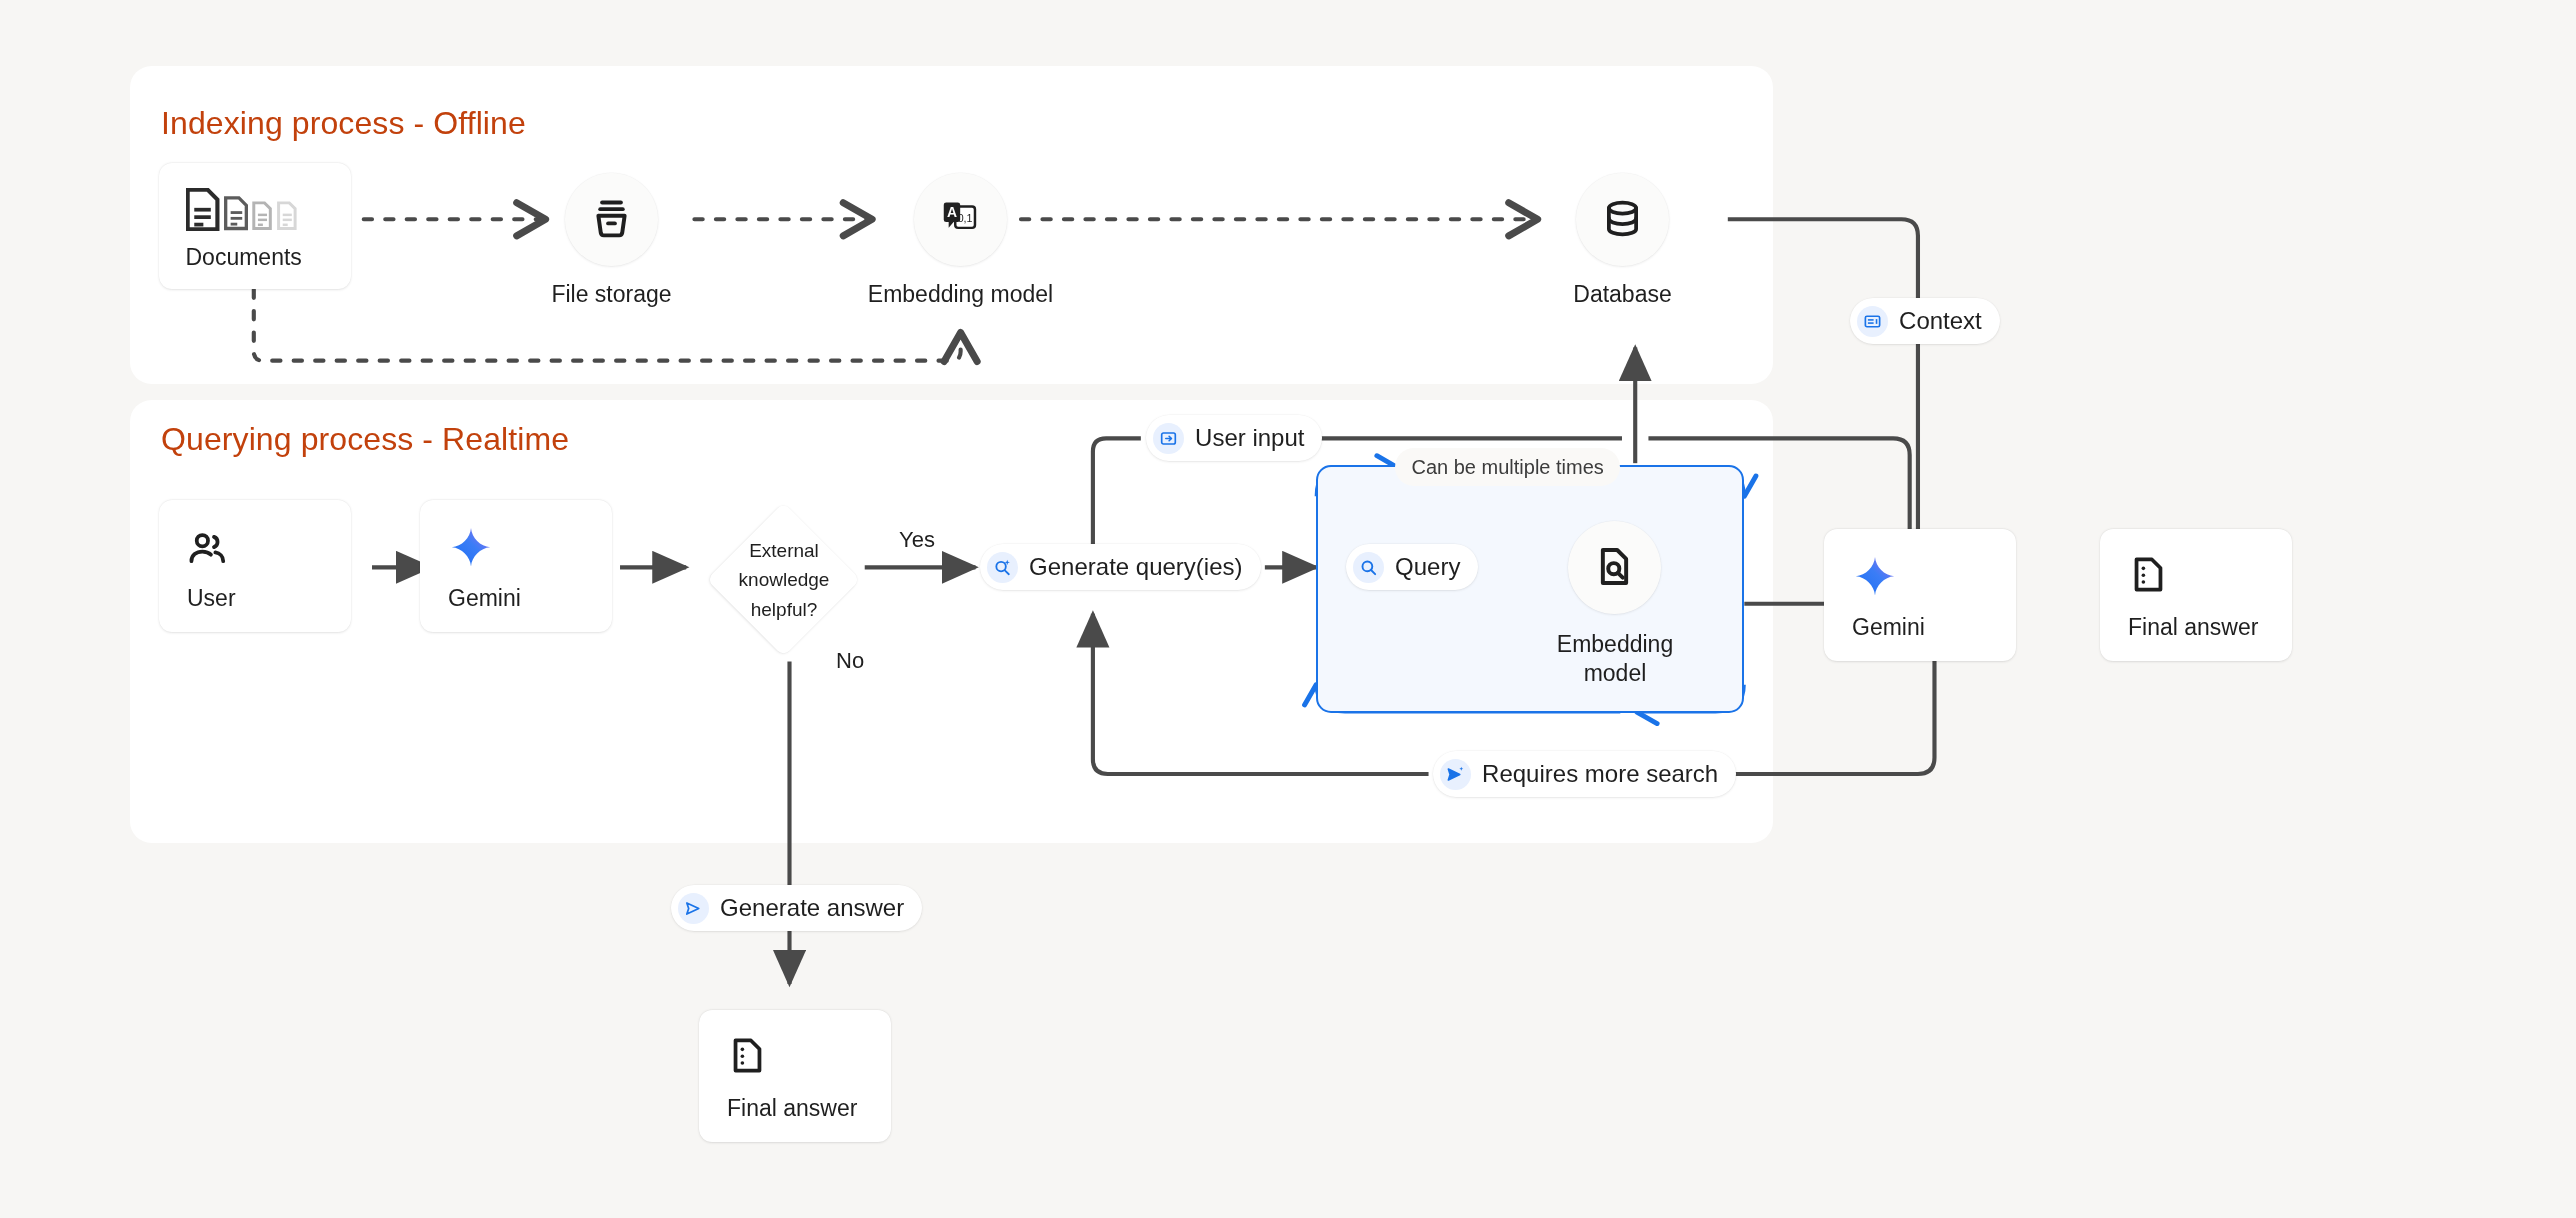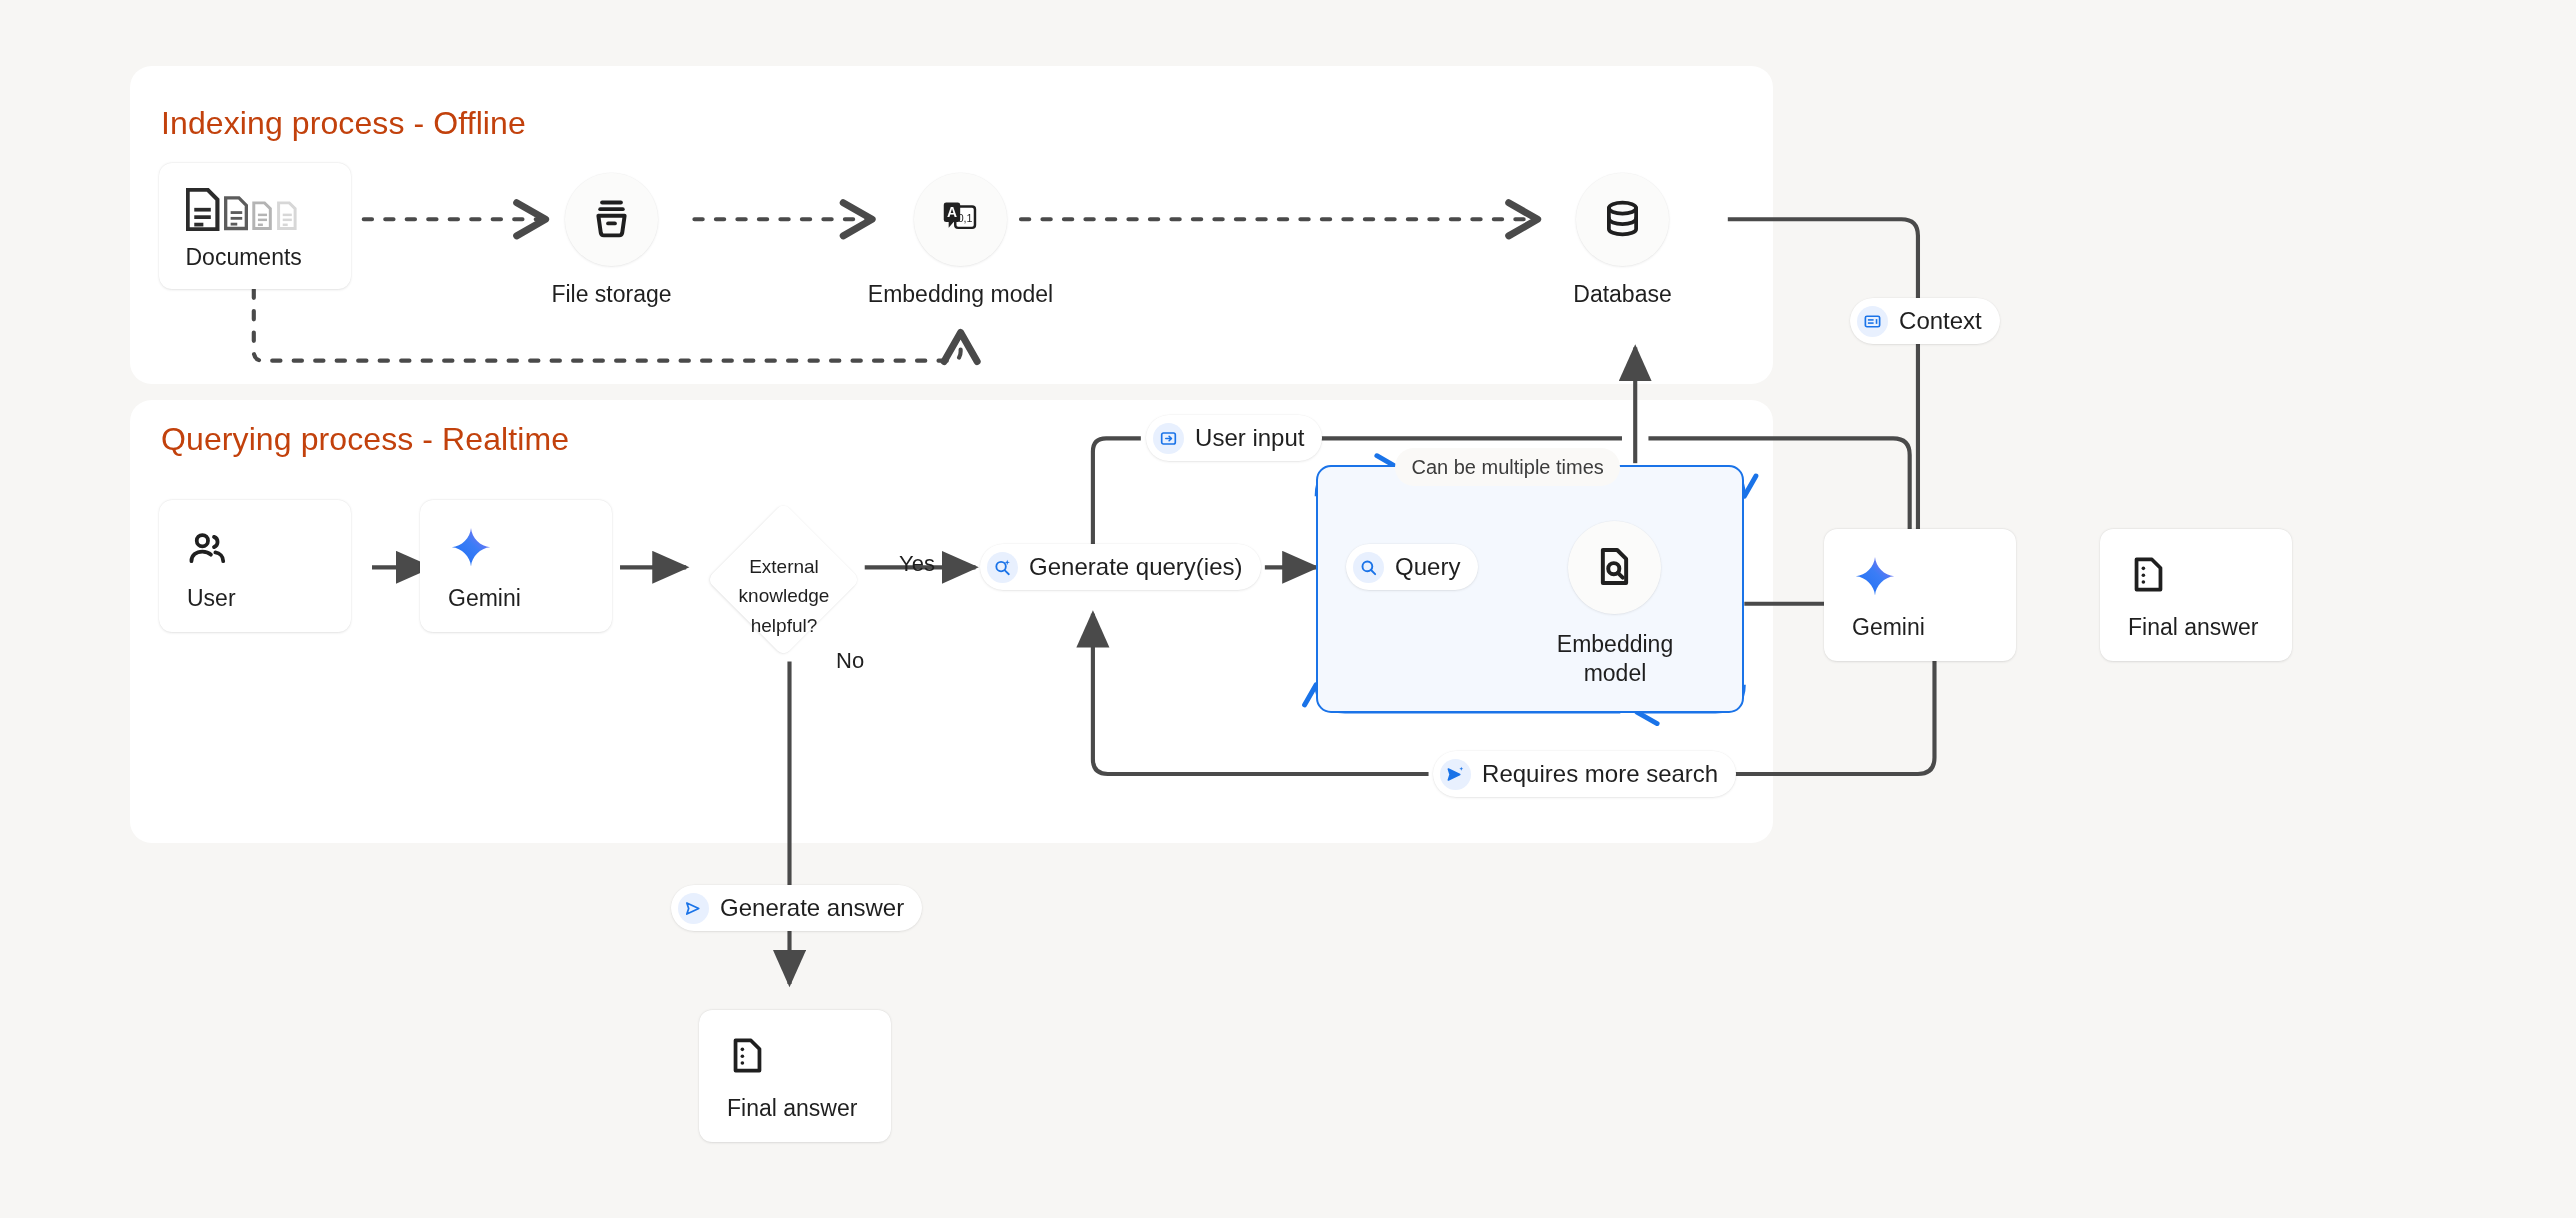--- a/index.html
+++ b/index.html
@@ -70,21 +70,21 @@
   #decision{
     position:absolute;left:707px;top:503px;width:154px;height:154px;
   }
   #decision .dshape{
     position:absolute;left:50%;top:50%;width:109px;height:109px;
     margin-left:-55px;margin-top:-55px;
     background:#fff;transform:rotate(45deg);border-radius:8.3px;
     box-shadow:0 0.8px 2.5px rgba(0,0,0,.10),0 0 0 0.4px rgba(0,0,0,.03);
   }
   #decision .dtext{
-    position:absolute;left:0;top:16px;width:154px;height:154px;
+    position:absolute;left:0;top:0;width:154px;height:154px;
     display:flex;align-items:center;justify-content:center;text-align:center;
     font-size:19px;line-height:1.55;color:#1f1f1f;
   }
 
   
   #loopbox{
     position:absolute;left:1316px;top:465px;width:428px;height:248px;
     background:#f4f8fe;border:2.5px solid #1a73e8;border-radius:15px;
     box-sizing:border-box;
   }
@@ -255,21 +255,21 @@
         <path d="M12 1.6c.35 5.1 4.9 9.65 10 10-5.1.35-9.65 4.9-10 10-.35-5.1-4.9-9.65-10-10 5.1-.35 9.65-4.9 10-10Z" fill="url(#gemgrad1)"></path>
       </svg>
     </div>
     <div class="lbl" style="left:28px;bottom:20px;">Gemini</div>
   </div>
 
   <div id="decision">
     <div class="dshape"></div>
     <div class="dtext">External knowledge helpful?</div>
   </div>
-  <div class="edge-label" style="left:899px;top:527px;margin-top:24px;">Yes</div>
+  <div class="edge-label" style="left:899px;top:527px;">Yes</div>
   <div class="edge-label" style="left:836px;top:648px;text-align:center;">No</div>
 
   <div class="pill" style="left:980px;top:544px;">
     <span class="chipico">
       <svg width="19" height="19" viewBox="0 0 24 24" fill="none" stroke="#1a73e8" stroke-width="2.3" stroke-linecap="round" stroke-linejoin="round">
         <circle cx="10.2" cy="10.8" r="6"></circle>
         <path d="M14.6 15.2 20 20.5"></path>
         <path d="M18 2.2 18.9 4.6 21.3 5.5 18.9 6.4 18 8.8 17.1 6.4 14.7 5.5 17.1 4.6Z" fill="#1a73e8" stroke="none"></path>
       </svg>
     </span>

